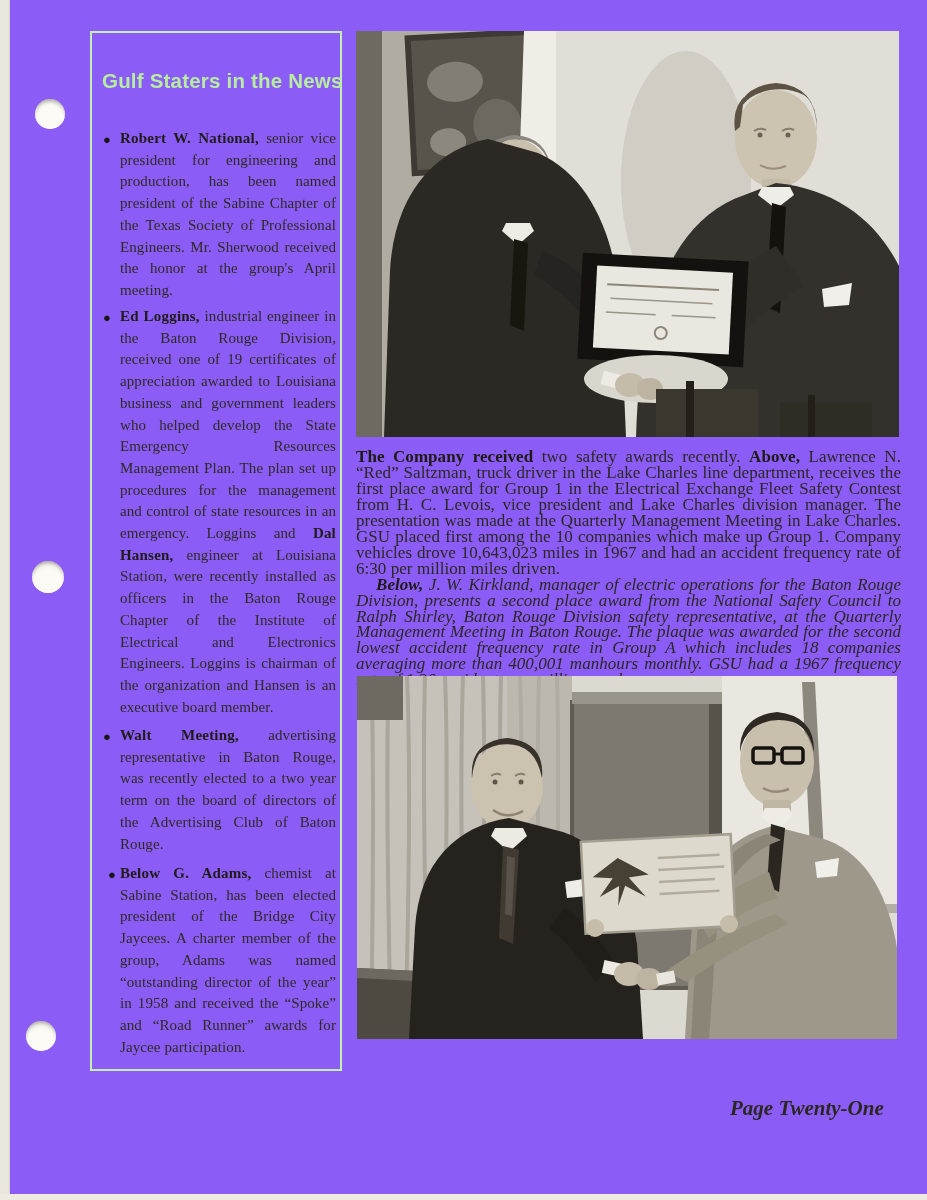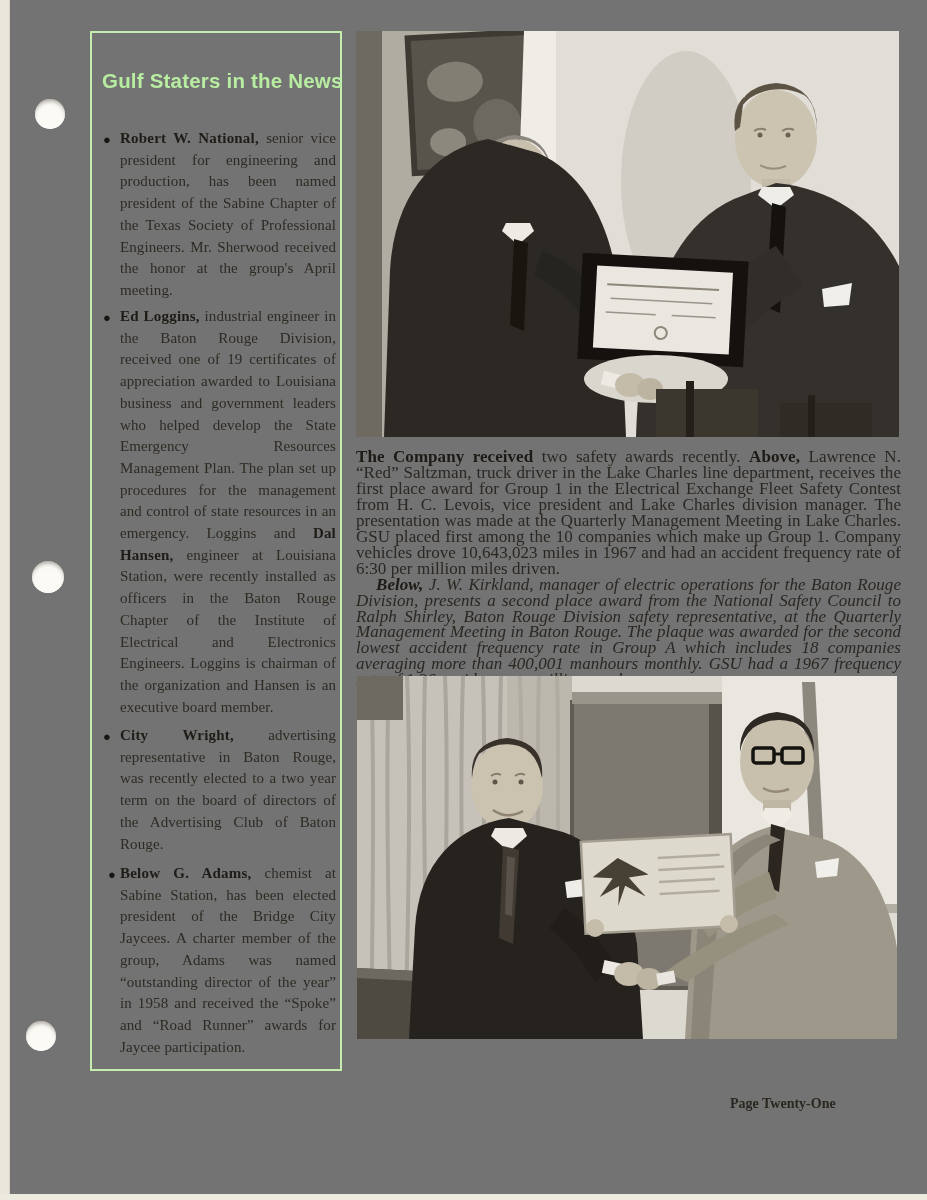--- a/index.html
+++ b/index.html
@@ -1,19 +1,19 @@
 <!DOCTYPE html>
 <html><head>
 <meta charset="utf-8">
 <style>
   * { margin:0; padding:0; box-sizing:border-box; }
   body { background:#d8d5cc; }
   .page {
     position:relative; width:927px; height:1200px;
-    background:#737373; overflow:hidden;
+    background:#8b5cf6; overflow:hidden;
     font-family:"Liberation Serif", serif; color:#2c2823;
   }
   
   .scan-edge-left {
     position:absolute; left:0; top:0; width:10px; height:1200px;
     background:#e9e6dc; border-right:1px solid #d6d2c6;
   }
   .scan-edge-bottom {
     position:absolute; left:0; bottom:0; width:927px; height:6px;
     background:#edeadf;
@@ -51,21 +51,21 @@
   .caption-block {
     position:absolute; left:356px; top:449px; width:545px;
     font-size:17px; line-height:15.95px; text-align:justify;
     color:#2b2722; letter-spacing:.05px;
   }
   .caption-block p { margin:0; }
   .caption-block .indent { text-indent:20px;font-style:italic; }
   .caption-block b { color:#1e1b16; }
   .page-footer {
     position:absolute; left:730px; top:1096px;
-    font-size:14px; font-weight:bold; color:#2a2620;
+    font-size:21px; font-weight:bold; font-style:italic; color:#2a2620;
     white-space:nowrap;
   }
 </style>
 </head>
 <body>
 
 <div class="page">
 
   <div class="scan-edge-left"></div>
   <div class="scan-edge-bottom"></div>
@@ -79,21 +79,21 @@
 
     <p class="news-item" style="top:95px;">
       <span class="bullet">●</span><b>Robert W. National,</b><span> senior vice president for engineering and production, has been named president of the Sabine Chapter of the Texas Society of Professional Engineers. Mr. Sherwood received the honor at the group's April meeting.</span>
     </p>
 
     <p class="news-item" style="top:273px;">
       <span class="bullet">●</span><b>Ed Loggins,</b><span> industrial engineer in the Baton Rouge Division, received one of 19 certificates of appreciation awarded to Louisiana business and government leaders who helped develop the State Emergency Resources Management Plan. The plan set up procedures for the management and control of state resources in an emergency. Loggins and </span><b>Dal Hansen,</b><span> engineer at Louisiana Station, were recently installed as officers in the Baton Rouge Chapter of the Institute of Electrical and Electronics Engineers. Loggins is chairman of the organization and Hansen is an executive board member.</span>
     </p>
 
     <p class="news-item" style="top:692px;">
-      <span class="bullet">●</span><b>City Wright,</b><span> advertising representative in Baton Rouge, was recently elected to a two year term on the board of directors of the Advertising Club of Baton Rouge.</span>
+      <span class="bullet">●</span><b>Walt Meeting,</b><span> advertising representative in Baton Rouge, was recently elected to a two year term on the board of directors of the Advertising Club of Baton Rouge.</span>
     </p>
 
     <p class="news-item tight" style="top:830px;">
       <span class="bullet">●</span><b>Below G. Adams,</b><span> chemist at Sabine Station, has been elected president of the Bridge City Jaycees. A charter member of the group, Adams was named “outstanding director of the year” in 1958 and received the “Spoke” and “Road Runner” awards for Jaycee participation.</span>
     </p>
   </div>
 
   <div class="photo" style="left:356px; top:31px;">
     <svg width="543" height="406" viewBox="0 0 543 406" xmlns="http://www.w3.org/2000/svg">
       <rect width="543" height="406" fill="#e2dfd8"></rect>

